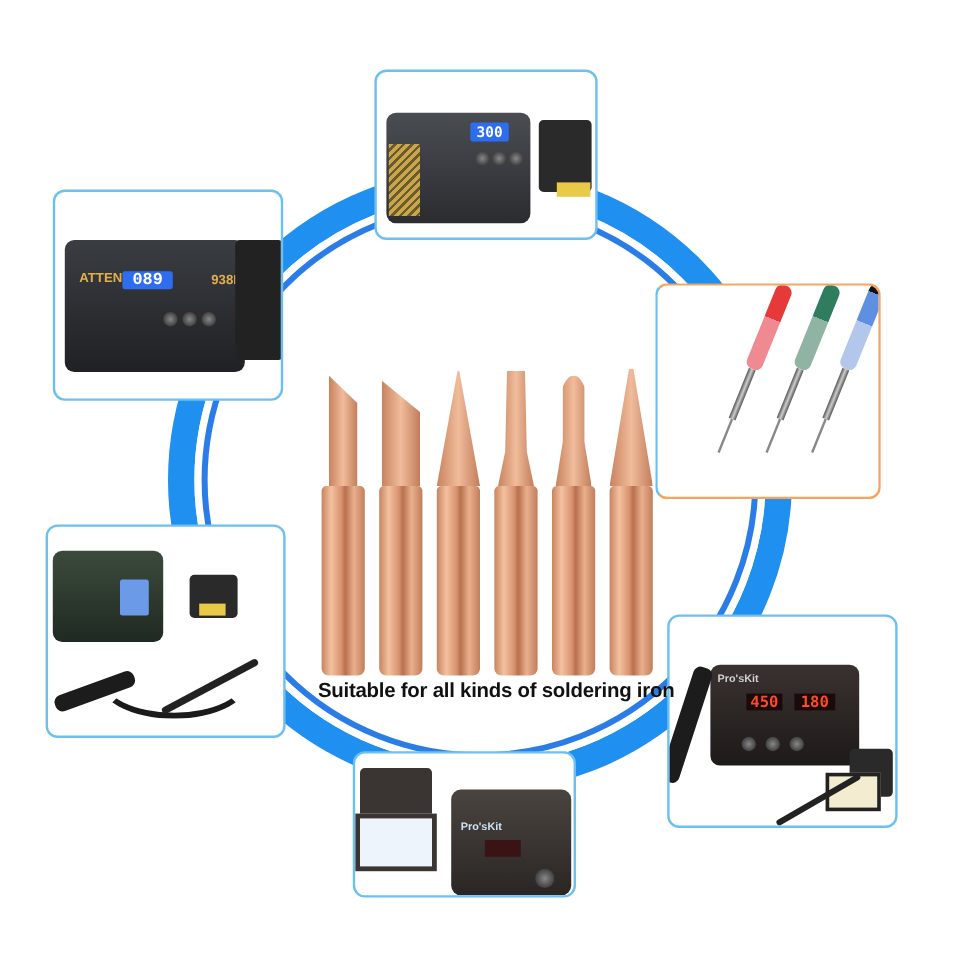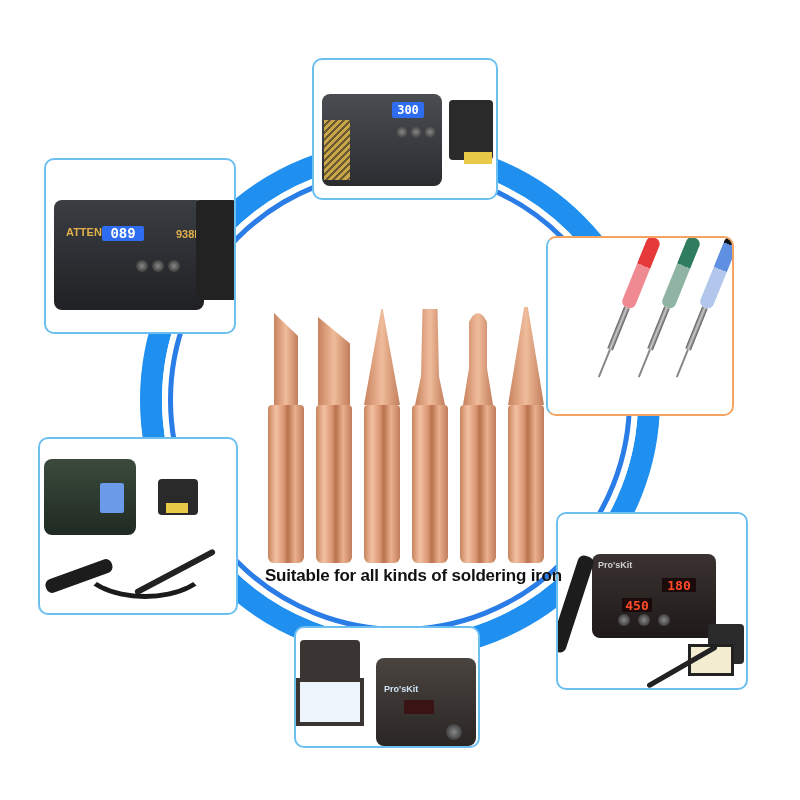--- a/index.html
+++ b/index.html
@@ -94,21 +94,21 @@
   <div style="position:absolute;left:0px;top:50px;width:60px;height:40px;background:#eef4fb;border:4px solid #3a3532;"></div>
   <div class="station" style="left:80px;top:30px;width:100px;height:88px;background:linear-gradient(#4a4440,#2a2624);"></div>
   <div class="brand" style="left:88px;top:56px;color:#cfe3f5;font-size:9px;">Pro'sKit</div>
   <div class="led" style="left:108px;top:72px;width:30px;height:14px;background:#3a1414;"></div>
   <div class="knob" style="left:150px;top:96px;width:16px;height:16px;"></div>
 </div>
 
 <div class="panel" style="left:556px;top:512px;width:192px;height:178px;">
   <div class="station" style="left:34px;top:40px;width:124px;height:84px;background:linear-gradient(#3a3230,#1e1a19);"></div>
   <div class="brand" style="left:40px;top:46px;color:#d0d0d0;font-size:9px;">Pro'sKit</div>
-  <div class="led" style="left:64px;top:64px;width:30px;height:14px;margin-top:20px;">450</div>
+  <div class="led" style="left:64px;top:64px;width:30px;height:14px;">450</div>
   <div class="led" style="left:104px;top:64px;width:34px;height:14px;">180</div>
   <div class="knob" style="left:60px;top:100px;"></div>
   <div class="knob" style="left:80px;top:100px;"></div>
   <div class="knob" style="left:100px;top:100px;"></div>
   <div style="position:absolute;left:6px;top:40px;width:16px;height:100px;background:#1c1c1c;border-radius:6px;transform:rotate(18deg);"></div>
   <div class="holder" style="left:150px;top:110px;width:36px;height:40px;"></div>
   <div style="position:absolute;left:130px;top:130px;width:40px;height:26px;background:#f3ecd0;border:3px solid #222;"></div>
   <div style="position:absolute;left:84px;top:150px;width:80px;height:5px;background:#222;border-radius:3px;transform:rotate(-30deg);"></div>
 </div>
 

